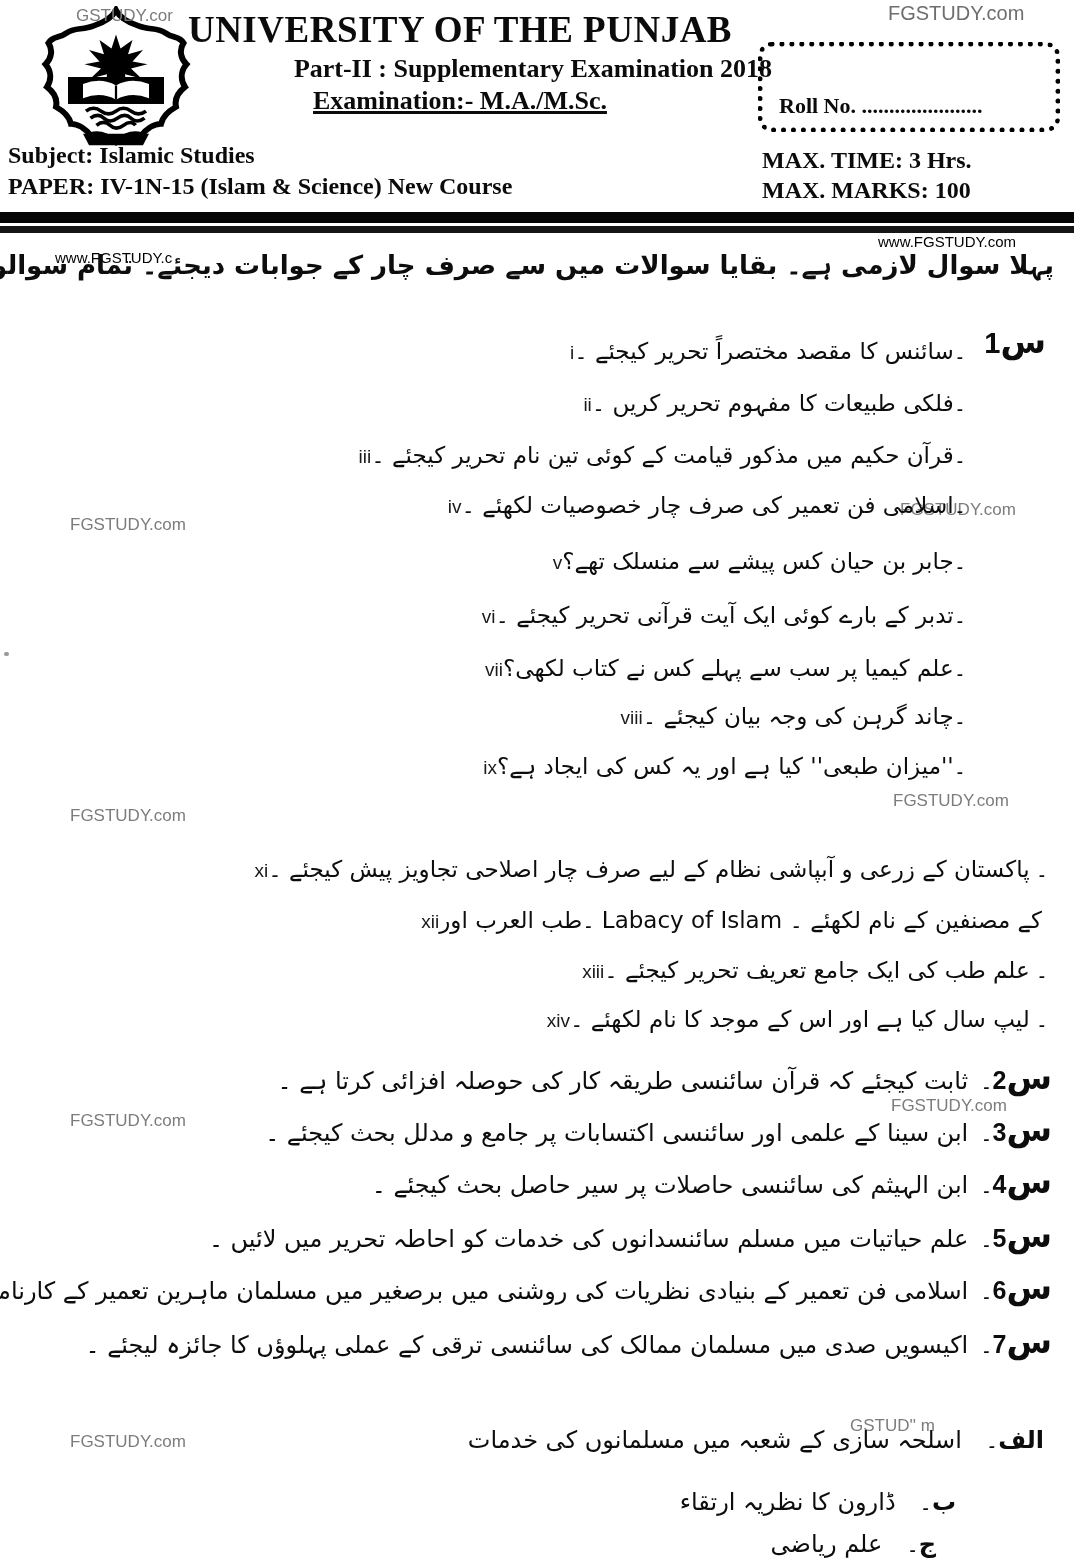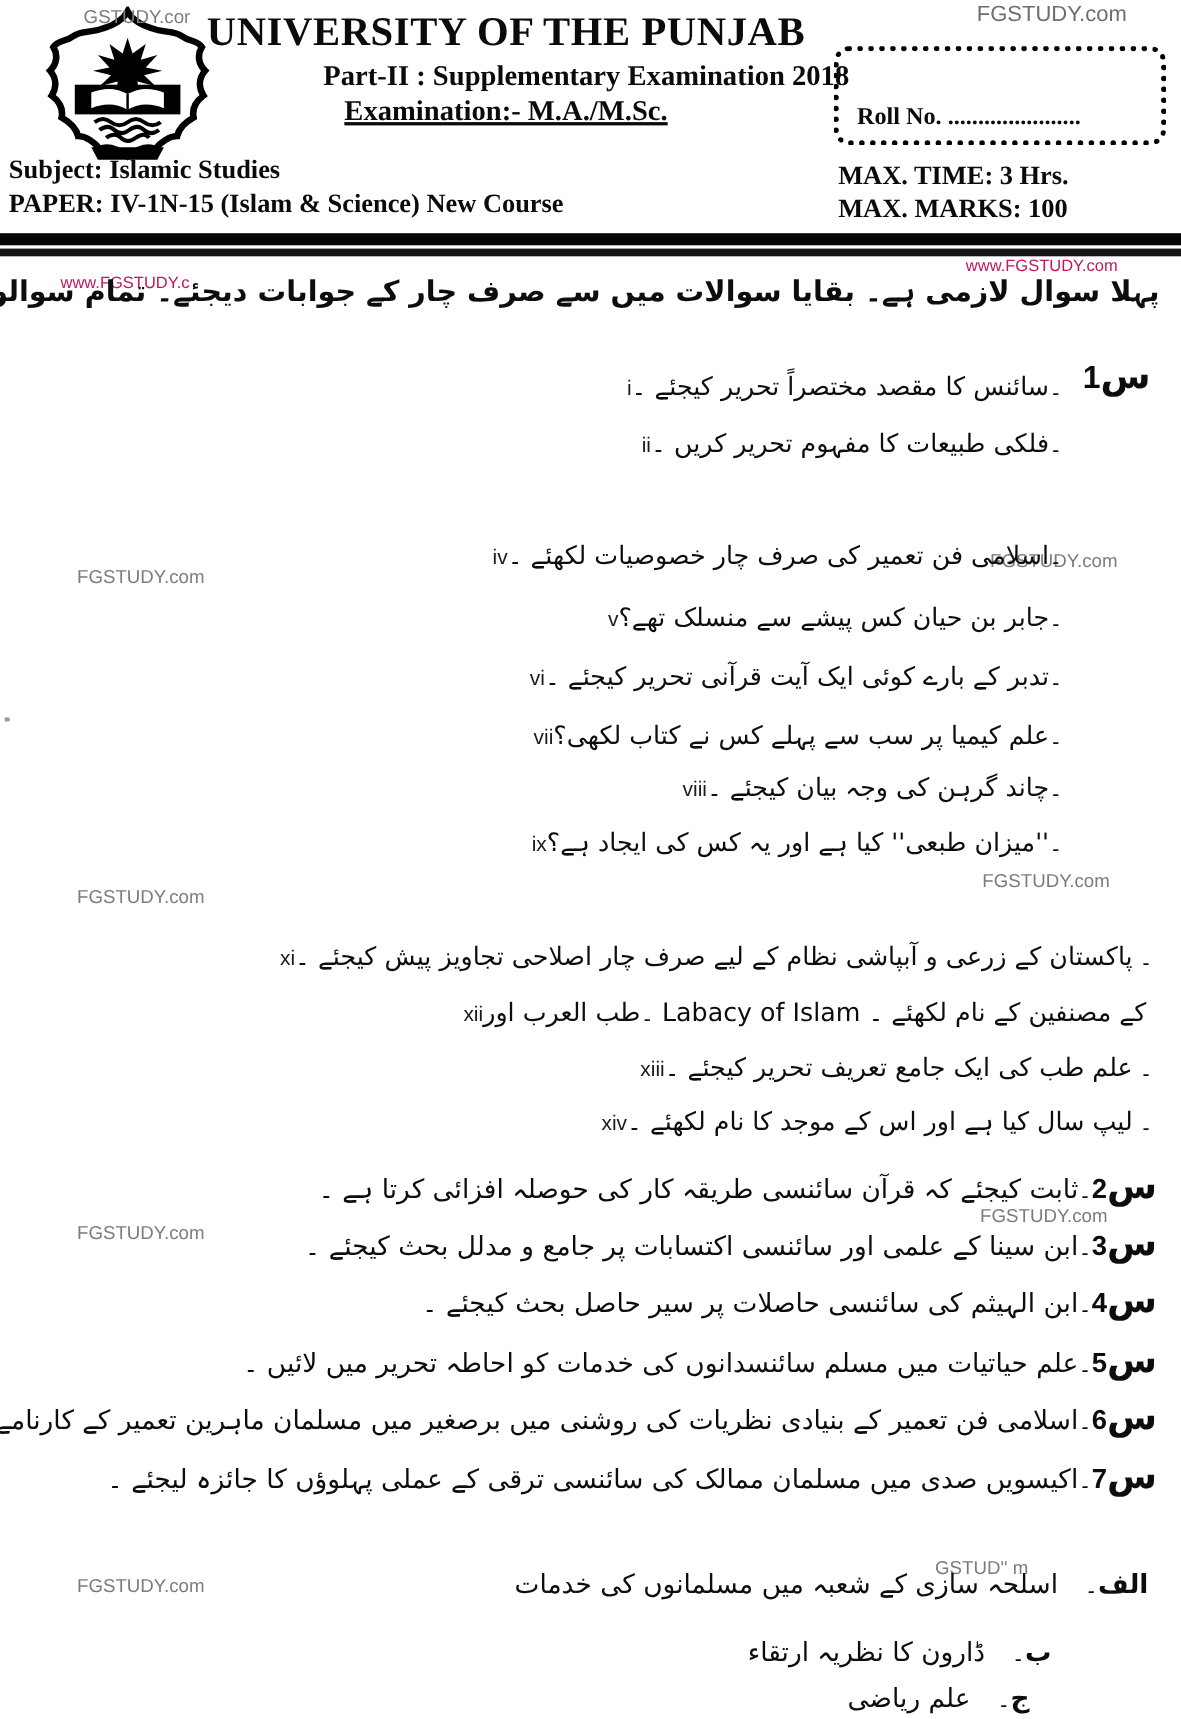--- a/index.html
+++ b/index.html
@@ -34,28 +34,28 @@
   .q1-num{font-family:"Liberation Sans",sans-serif;font-size:29px;font-weight:bold;}
   .sp{right:108px;font-size:23px;}
   .sp-num{font-family:"Liberation Sans",sans-serif;font-size:19px;color:#1a1a1a;}
   .dash{font-size:21px;}
   .sp .sp-text{}
   .fl{right:26px;font-size:23px;}
   .fl .sp-num{font-size:19px;}
   .fl .sp-text{margin-right:6px;}
   .mq{right:22px;font-size:24px;}
   .mq .q-num{font-family:"Liberation Sans",sans-serif;font-size:25px;font-weight:bold;}
-  .mq .q-text{margin-right:0;}
+  .mq .q-text{margin-right:12px;}
   .s8{font-size:24px;}
   .s8 .s8-num{font-weight:bold;margin-top:44px;}
   .s8 .sp-text{margin-right:24px;}
   
   .wm{position:absolute;font-family:"Liberation Sans",sans-serif;color:#7c7c7c;
       z-index:1;white-space:nowrap;}
-  .wm-sm{font-size:15px;color:#be185d;}
+  .wm-sm{font-size:15px;color:#000000;}
   .wm-md{font-size:17px;}
   .wm-lg{font-size:20px;color:#6e6e6e;}
   .artifact{position:absolute;left:4px;top:652px;width:5px;height:4px;background:#9a9a9a;border-radius:2px;}
   
   .crest{position:absolute;left:26px;top:6px;}
 </style>
 </head>
 <body>
 
 <div class="page">
@@ -93,20 +93,23 @@
 
   <div class="urdu q1-label">
     <span class="seen">س</span><span class="q1-num">1</span>
   </div>
 
   <div class="urdu sp" style="top:338px">
     <span class="sp-num">i</span><span class="dash">۔</span><span class="sp-text">سائنس کا مقصد مختصراً تحریر کیجئے ۔</span>
   </div>
   <div class="urdu sp" style="top:390px">
     <span class="sp-num">ii</span><span class="dash">۔</span><span class="sp-text">فلکی طبیعات کا مفہوم تحریر کریں ۔</span>
+  </div>
+  <div class="urdu sp" style="top:442px">
+    <span class="sp-num">iii</span><span class="dash">۔</span><span class="sp-text">قرآن حکیم میں مذکور قیامت کے کوئی تین نام تحریر کیجئے ۔</span>
   </div>
   <div class="urdu sp" style="top:548px">
     <span class="sp-num">v</span><span class="dash">۔</span><span class="sp-text">جابر بن حیان کس پیشے سے منسلک تھے؟</span>
   </div>
   <div class="urdu sp" style="top:492px">
     <span class="sp-num">iv</span><span class="dash">۔</span><span class="sp-text">اسلامی فن تعمیر کی صرف چار خصوصیات لکھئے ۔</span>
   </div>
   <div class="urdu sp" style="top:602px">
     <span class="sp-num">vi</span><span class="dash">۔</span><span class="sp-text">تدبر کے بارے کوئی ایک آیت قرآنی تحریر کیجئے ۔</span>
   </div>

